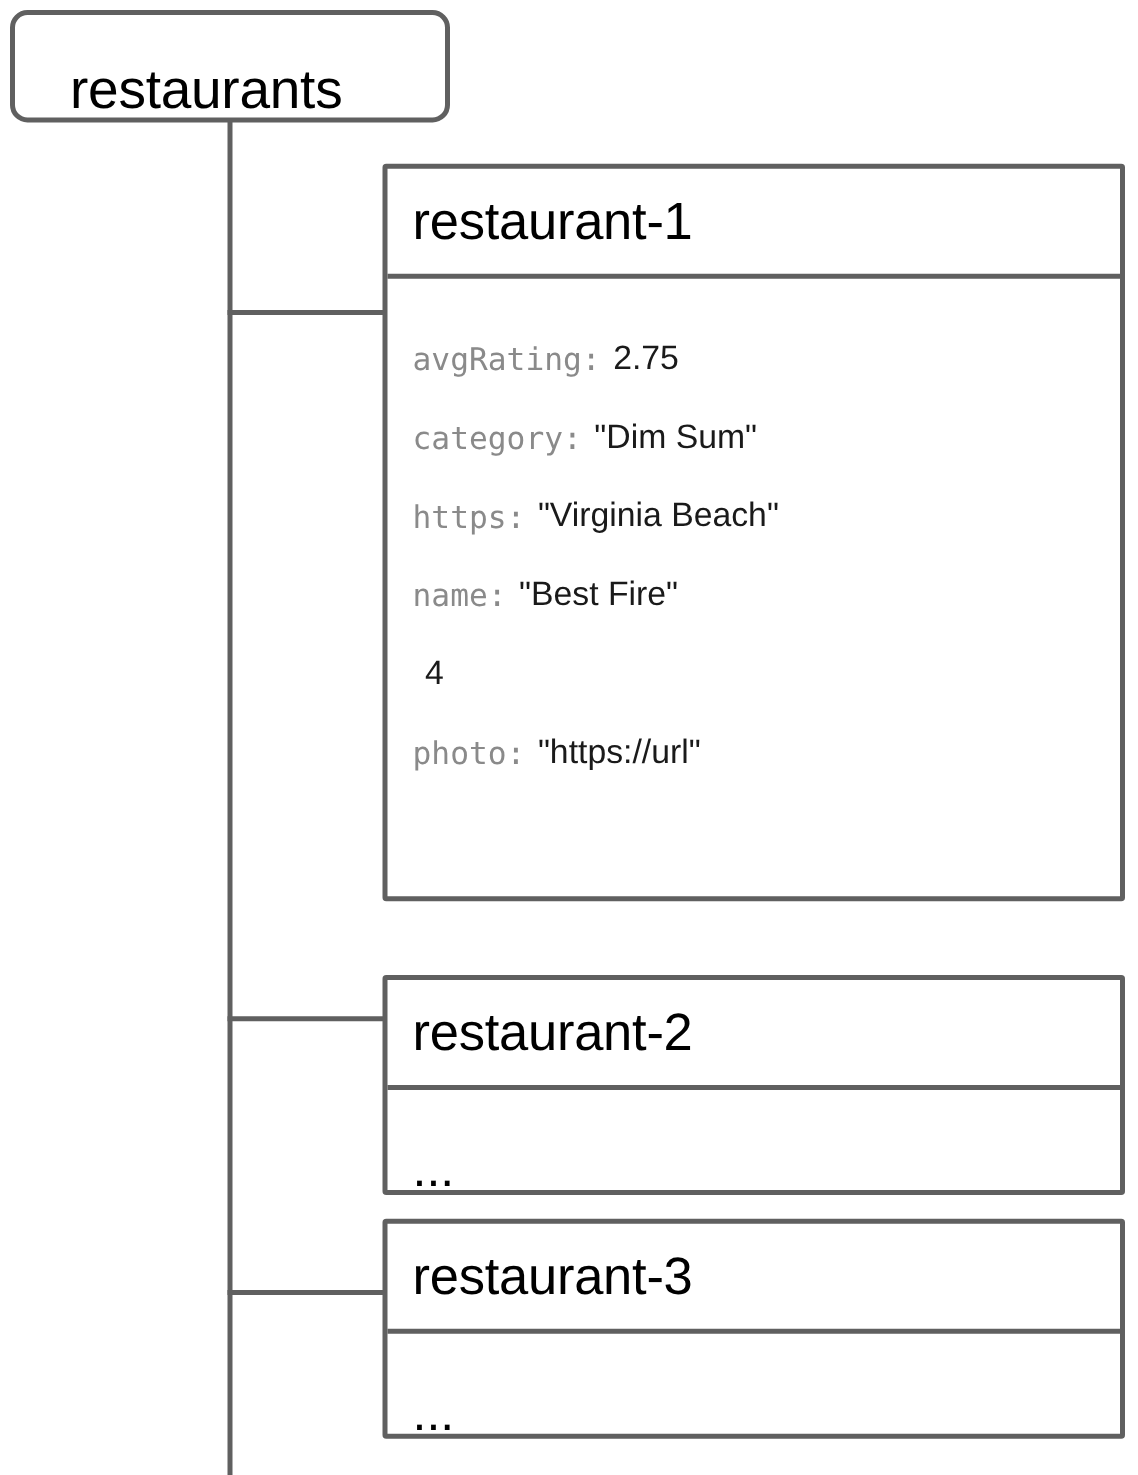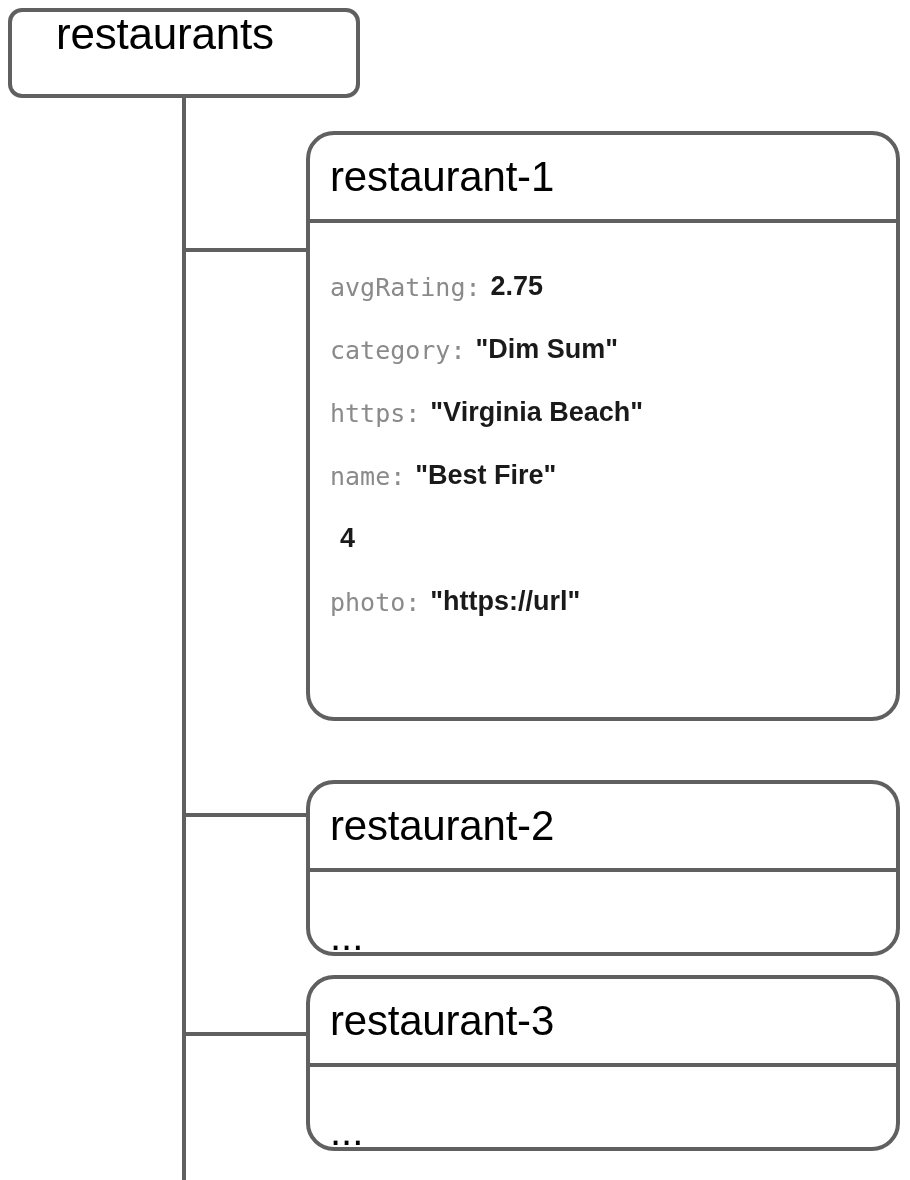--- a/index.html
+++ b/index.html
@@ -25,32 +25,32 @@
   }
   .line-v { width: 4px; }
   .line-h { height: 4px; }
 
   
   .node {
     position: absolute;
     box-sizing: border-box;
     background: #ffffff;
     border: 4px solid #606060;
-    border-radius: 28px;
+    border-radius: 3px;
   }
 
   
   #root-node {
     left: 8px;
     top: 8px;
     width: 352px;
     height: 90px;
     border-radius: 14px;
     display: flex;
-    align-items: flex-start;
+    align-items: flex-end;
   }
   #root-node .root-label {
     font-size: 44px;
     color: #000000;
     line-height: 1;
     padding-left: 44px;
     letter-spacing: -0.2px;
   }
 
   
@@ -91,21 +91,20 @@
     font-size: 25px;
     color: #8a8a8a;
     white-space: pre;
   }
   .field-val {
     font-family: "Liberation Sans", sans-serif;
     font-size: 27px;
     color: #1a1a1a;
     margin-left: 10px;
     white-space: pre;
-    font-weight: bold;
   }
 
   
   .ellipsis {
     font-size: 40px;
     color: #000000;
     line-height: 1;
     padding-top: 44px;
   }
 

